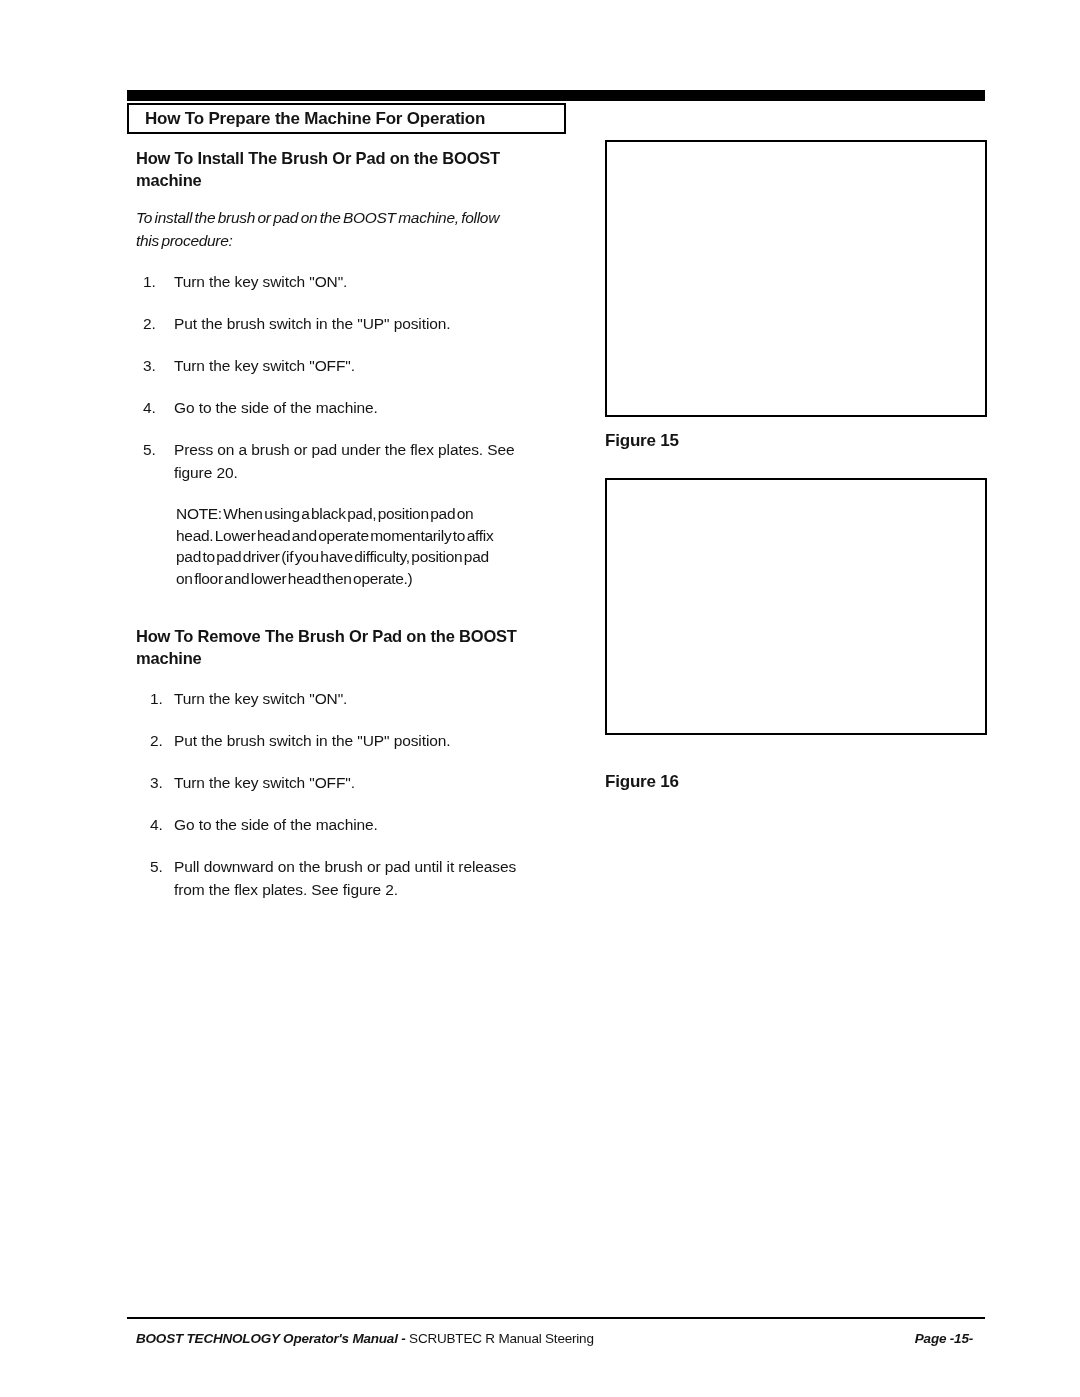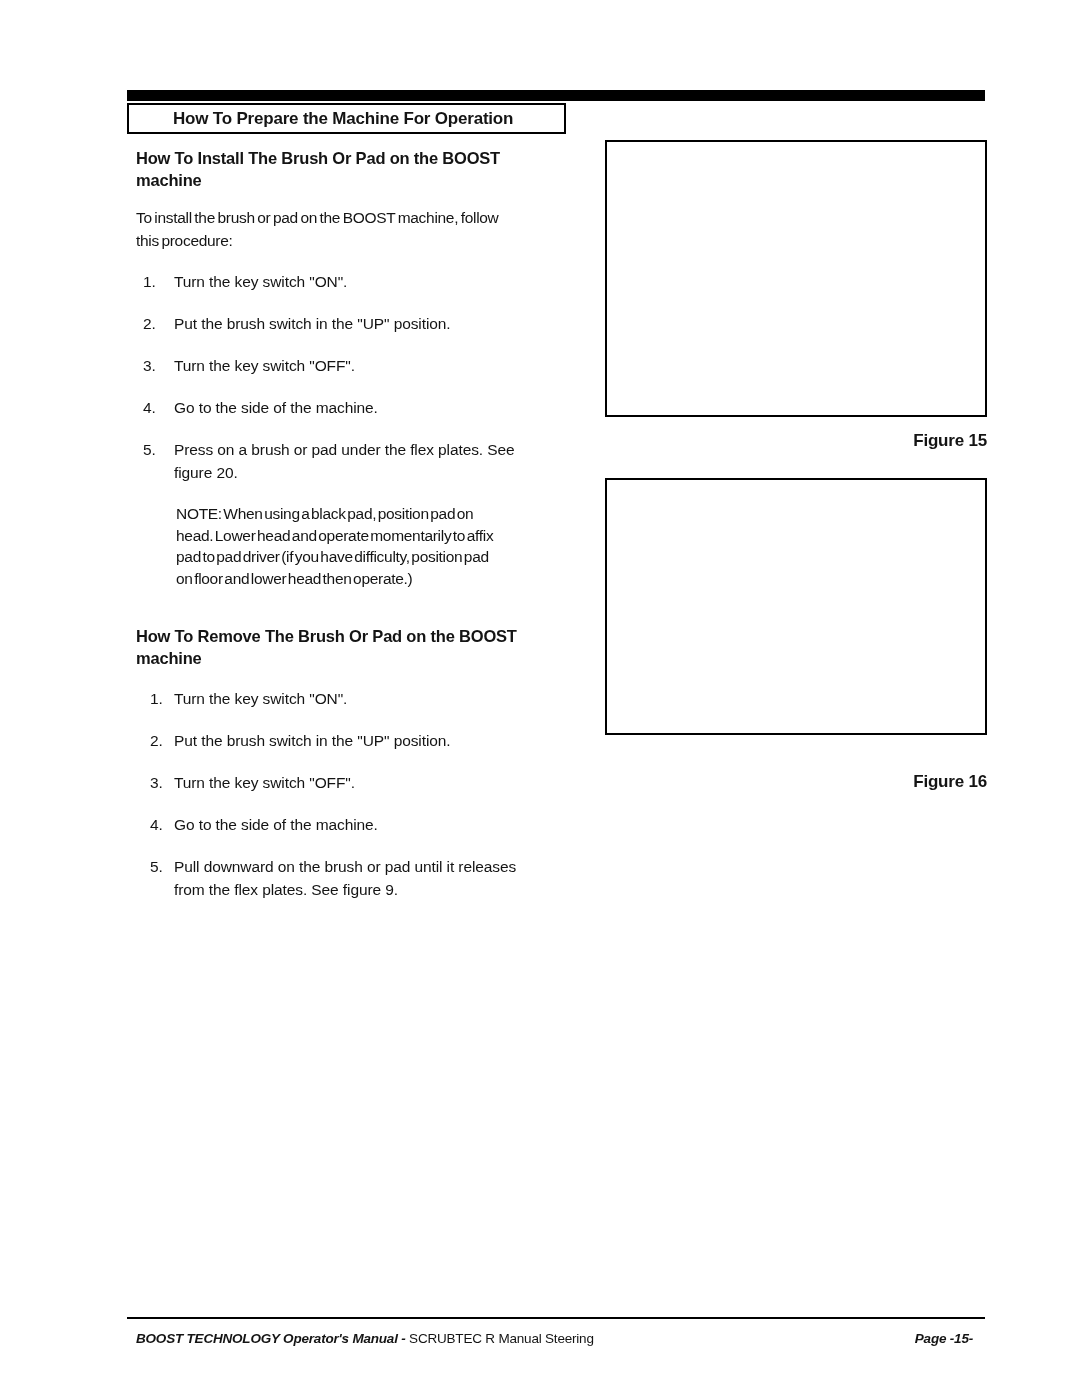--- a/index.html
+++ b/index.html
@@ -11,55 +11,55 @@
   }
   .page { position:absolute; inset:0; background:#fff; }
 
   .top-bar { position:absolute; left:127px; top:90px; width:858px; height:11px; background:#000; }
 
   .title-box {
     position:absolute; left:127px; top:103px; width:439px; height:31px;
     border:2px solid #000; background:#fff;
     display:flex; align-items:center; padding-left:16px;
   }
-  .title-box .title-text { font-size:17px; font-weight:bold; letter-spacing:-0.2px; white-space:nowrap;margin-left:28px; }
+  .title-box .title-text { font-size:17px; font-weight:bold; letter-spacing:-0.2px; white-space:nowrap; }
 
   .left-col { position:absolute; left:136px; top:147px; width:436px; }
 
   .sec-heading {
     font-size:16.5px; font-weight:bold; line-height:22px;
     text-underline-offset:3px;
     white-space:pre-line; letter-spacing:-0.2px;
   }
   .sec-heading.second { margin-top:36px; }
 
   .intro {
     margin-top:15px; font-size:15.5px; line-height:23px;
-    white-space:pre-line; letter-spacing:-0.3px; word-spacing:-1.5px;
+    white-space:pre-line; letter-spacing:-0.3px; word-spacing:-1.5px;font-style:italic;
   }
 
   .steps { list-style:none; margin-top:18px; }
   .step { display:flex; margin-bottom:19px; font-size:15.5px; line-height:23px; letter-spacing:-0.1px; }
   .steps-1 { padding-left:7px; }
   .steps-1 .num { flex:0 0 31px; width:31px; }
   .steps-2 { padding-left:14px; }
   .steps-2 .num { flex:0 0 24px; width:24px; }
   .step .txt { white-space:pre-line; }
 
   .note {
     margin-top:0; margin-left:40px; width:398px;
     font-size:15.5px; line-height:21.5px;
     white-space:pre-line; letter-spacing:-0.3px; word-spacing:-2.5px;
   }
 
   .figure-box { position:absolute; left:605px; width:382px; border:2px solid #000; background:#fff; }
   .fig1 { top:140px; height:277px; }
   .fig2 { top:478px; height:257px; }
   .fig-caption {
-    position:absolute; left:605px; width:382px; text-align:right;
+    position:absolute; left:605px; width:382px; text-align:left;
     font-weight:bold; font-size:17px; letter-spacing:-0.2px;
   }
   .cap1 { top:431px; }
   .cap2 { top:772px; }
 
   .footer-rule { position:absolute; left:127px; top:1317px; width:858px; height:2px; background:#000; }
   .footer {
     position:absolute; left:127px; top:1331px; width:858px;
     display:flex; justify-content:space-between; align-items:baseline;
     font-size:13.5px; padding:0 12px 0 9px; letter-spacing:-0.2px;
@@ -132,21 +132,21 @@
         <span class="num">3.</span>
         <span class="txt">Turn the key switch "OFF".</span>
       </li>
       <li class="step">
         <span class="num">4.</span>
         <span class="txt">Go to the side of the machine.</span>
       </li>
       <li class="step">
         <span class="num">5.</span>
         <span class="txt">Pull downward on the brush or pad until it releases
-from the flex plates.  See figure 9.</span>
+from the flex plates.  See figure 2.</span>
       </li>
     </ul>
 
   </div>
 
   <div class="figure-box fig1"></div>
   <div class="fig-caption cap1">Figure 15</div>
 
   <div class="figure-box fig2"></div>
   <div class="fig-caption cap2">Figure 16</div>

